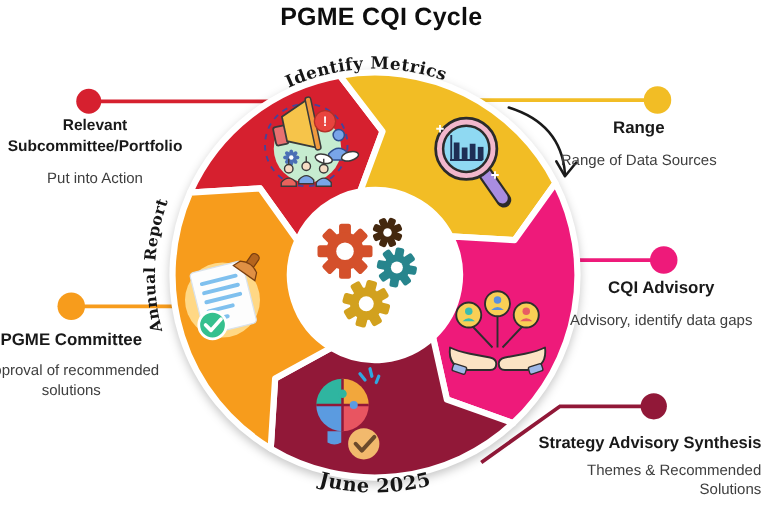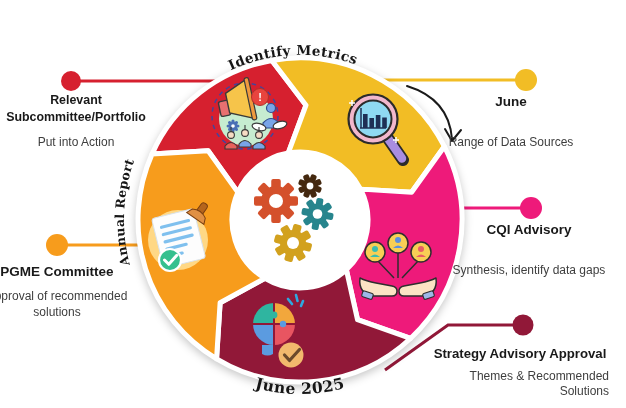--- a/index.html
+++ b/index.html
@@ -3,21 +3,21 @@
 <meta charset="utf-8">
 <style>
   html,body{margin:0;padding:0;background:#fff;}
   .stage{position:relative;width:626px;height:408px;overflow:hidden;background:#fff;
          font-family:"Liberation Sans",sans-serif;}
   .stage svg{position:absolute;left:0;top:0;}
   .title{position:absolute;top:3px;left:305px;transform:translateX(-50%);
          font-size:20px;font-weight:bold;color:#0e0e0e;white-space:nowrap;letter-spacing:.2px;}
   .callout{position:absolute;transform:translateX(-50%);text-align:center;}
   .co-title{font-weight:bold;font-size:13.5px;color:#191919;line-height:1.35;}
-  .co-sub{font-size:12px;color:#3e3e3e;line-height:1.3;margin-top:24px;}
+  .co-sub{font-size:12px;color:#3e3e3e;line-height:1.3;margin-top:10px;}
   #co-relevant{left:76px;top:92px;width:172px;}
   #co-relevant .co-title{font-size:12.4px;}
   #co-relevant .co-sub{margin-top:10px;}
   #co-data{left:511px;top:93px;width:180px;}
   #co-cqi{left:529px;top:221px;width:185px;}
   #co-strategy{left:520px;top:345px;width:212px;}
   #co-strategy .co-title{font-size:13.2px;}
   #co-strategy .co-sub{max-width:178px;margin:6px auto 0;text-align:right;}
   #co-pgme{left:57px;top:263px;width:175px;}
   #co-pgme .co-sub{max-width:165px;margin:8px auto 0;}
@@ -233,34 +233,35 @@
       <circle cx="170" cy="260" r="11" fill="#35c08e" stroke="#ffffff" stroke-width="2.2"></circle>
       <path d="M164.5 260 l4.3 4.3 l8 -9" stroke="#ffffff" stroke-width="3" fill="none" stroke-linecap="round" stroke-linejoin="round"></path>
     </g>
 
     <g stroke="#1a1a1a" stroke-width="2" fill="none" stroke-linecap="round" stroke-linejoin="round">
       <path d="M 407 86 Q 449 99 452 139"></path>
       <path d="M 445 129 L 452 141 L 461 130"></path>
     </g>
   </svg>
 
+  <div class="title">PGME CQI Cycle</div>
 
   <div class="callout" id="co-relevant">
     <div class="co-title">Relevant Subcommittee/Portfolio</div>
     <div class="co-sub">Put into Action</div>
   </div>
   <div class="callout" id="co-data">
-    <div class="co-title">June</div>
+    <div class="co-title">Range</div>
     <div class="co-sub">Range of Data Sources</div>
   </div>
   <div class="callout" id="co-cqi">
     <div class="co-title">CQI Advisory</div>
-    <div class="co-sub">Synthesis, identify data gaps</div>
+    <div class="co-sub">Advisory, identify data gaps</div>
   </div>
   <div class="callout" id="co-strategy">
-    <div class="co-title">Strategy Advisory Approval</div>
+    <div class="co-title">Strategy Advisory Synthesis</div>
     <div class="co-sub">Themes &amp; Recommended Solutions</div>
   </div>
   <div class="callout" id="co-pgme">
     <div class="co-title">PGME Committee</div>
     <div class="co-sub">Approval of recommended solutions</div>
   </div>
 </div>
 
 </body></html>

